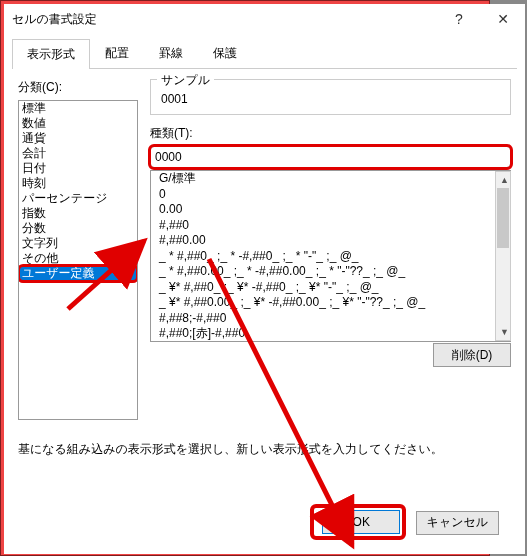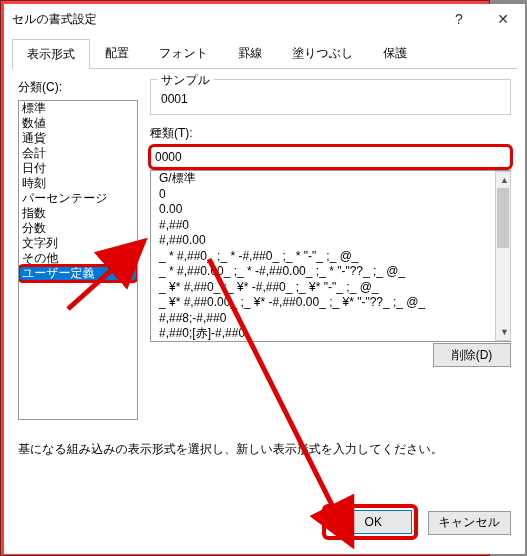--- a/index.html
+++ b/index.html
@@ -24,21 +24,21 @@
   .type-input { width: 100%; border: 1px solid #999; padding: 2px 4px; height: 22px; background: #fff; }
   .fmtbox { width: 100%; height: 172px; border: 1px solid #999; border-right: none; background: #fff; margin-top: 2px; overflow: hidden; position: relative; }
   .fmtbox-inner { position: absolute; left: 0; top: 0; right: 16px; bottom: 0; overflow: hidden; }
   .fmtbox div { padding: 0 4px; line-height: 15.5px; white-space: nowrap; }
   .scrollbar { position: absolute; right: 0; top: 0; width: 16px; height: 100%; background: #f0f0f0; border: 1px solid #ccc; }
   .scrollbar .thumb { position: absolute; left: 1px; right: 1px; top: 16px; height: 60px; background: #c8c8c8; }
   .scrollbar .arr { position: absolute; left: 0; width: 100%; height: 16px; text-align: center; font-size: 9px; line-height: 16px; color: #555; }
   .delete-row { text-align: right; margin-top: 1px; }
   .btn-std { min-width: 78px; height: 24px; border: 1px solid #999; background: #e8e8e8; cursor: pointer; padding: 0 10px; }
   .hint { clear: both; padding-top: 6px; }
-  .footer { position: absolute; bottom: 0; left: 0; right: 0; padding: 14px; text-align: right; }
+  .footer { position: absolute; bottom: 0; left: 0; right: 12px; padding: 14px; text-align: right; }
   .footer .btn-std { margin-left: 6px; }
   .btn-ok { border: 1px solid #0078d7; background: #e8e8e8; }
   
   .hl-red { outline: 3px solid #e00000; outline-offset: -1px; border-radius: 4px; }
   .hl-red-thick { border: 4px solid #e00000; border-radius: 6px; padding: 2px; display: inline-block; }
   svg.overlay { position: absolute; left: 0; top: 0; pointer-events: none; }
 </style>
 </head>
 <body>
 
@@ -47,23 +47,21 @@
 
   <div class="titlebar">
     <span class="title">セルの書式設定</span>
     <div class="btn">?</div>
     <div class="btn">✕</div>
   </div>
 
   <div class="tabs">
     <div class="tab active">表示形式</div>
     <div class="tab">配置</div>
-    <div class="tab">フォント</div>
     <div class="tab">罫線</div>
-    <div class="tab">塗りつぶし</div>
     <div class="tab">保護</div>
   </div>
 
   <div class="body">
 
     <div class="col-left">
       <span class="lbl">分類(C):</span>
       <div class="listbox" id="cat-list">
             <div>標準</div>
             <div>数値</div>

